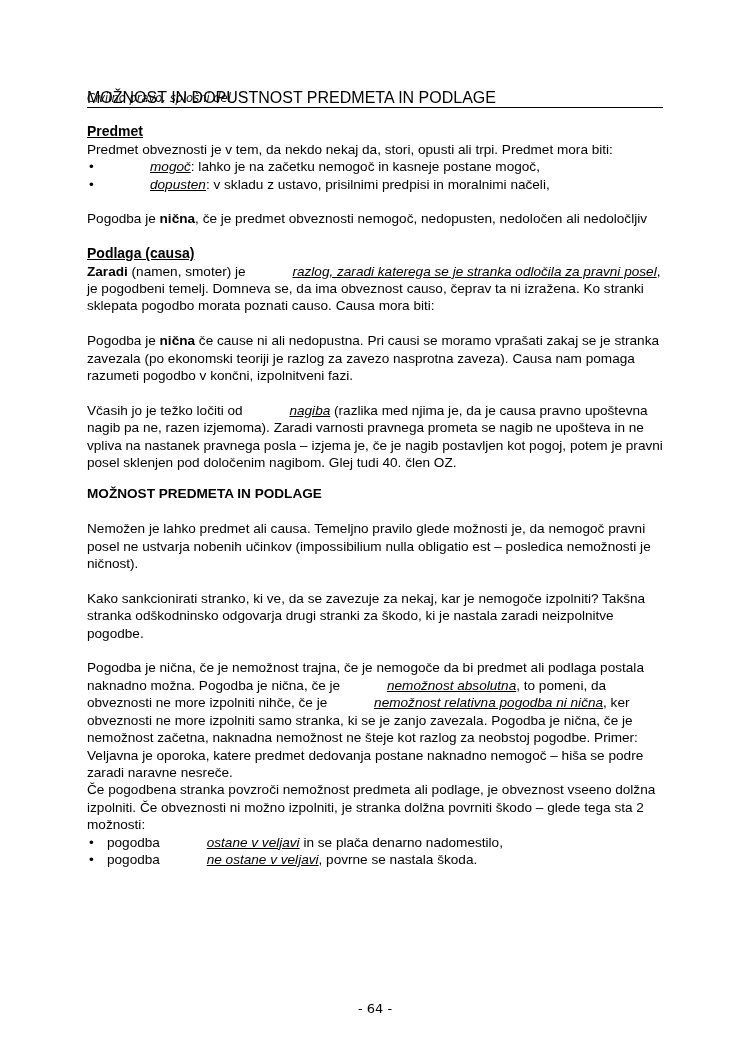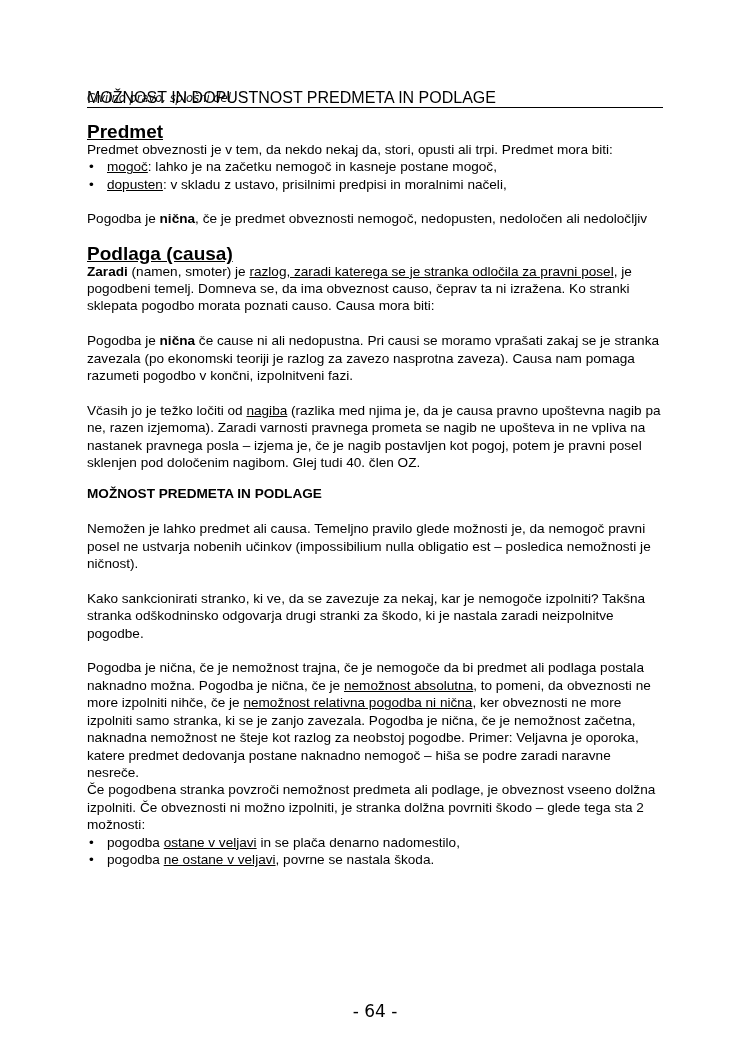--- a/index.html
+++ b/index.html
@@ -1,31 +1,31 @@
 <!DOCTYPE html>
 <html><head>
 <meta charset="utf-8">
 <style>
   html, body { margin: 0; padding: 0; background: #ffffff; }
   body { width: 750px; height: 1061px; position: relative; overflow: hidden; color: #000; }
   .page { position: absolute; left: 87px; top: 0; width: 576px; font-family: "Liberation Sans", sans-serif; font-size: 13.6px; line-height: 17.4px; }
   .running-header { position: absolute; left: 87px; top: 44px; width: 576px; font-family: "DejaVu Sans", sans-serif; font-style: italic; font-size: 11.5px; line-height: 14px; color: #111; padding-bottom: 2px; border-bottom: 1px solid #000; margin-top: 47px; }
   .content { position: absolute; left: 0; top: 89px; width: 576px; }
   h1 { font-size: 16px; font-weight: normal; margin: 0 0 17px 0; line-height: 17.4px; }
-  h2 { font-size: 19px; font-weight: bold; margin: 0; line-height: 17.4px; text-decoration: underline; }
+  h2 { font-size: 14px; font-weight: bold; margin: 0; line-height: 17.4px; text-decoration: underline; }
   p { margin: 0; }
   .gap { height: 17.4px; }
   .gap-sm { height: 14px; }
   ul { list-style: none; margin: 0; padding: 0; }
   li { position: relative; padding-left: 20px; }
   li::before { content: "\2022"; position: absolute; left: 2px; top: 0; }
   .just { text-align: justify; }
-  .em-u { text-decoration: underline; }
+  .em-u { font-style: italic; text-decoration: underline; margin-left: 43px; }
   b { font-weight: bold; }
-  .footer { position: absolute; left: 0; width: 750px; top: 1001px; text-align: center; font-family: "DejaVu Sans", sans-serif; font-size: 17px; }
+  .footer { position: absolute; left: 0; width: 750px; top: 1001px; text-align: center; font-family: "DejaVu Sans", sans-serif; font-size: 13px; }
 </style>
 </head>
 <body>
 
 <div class="running-header">Civilno pravo, splošni del</div>
 
 <div class="page">
   <div class="content">
 
     <h1>MOŽNOST IN DOPUSTNOST PREDMETA IN PODLAGE</h1>

